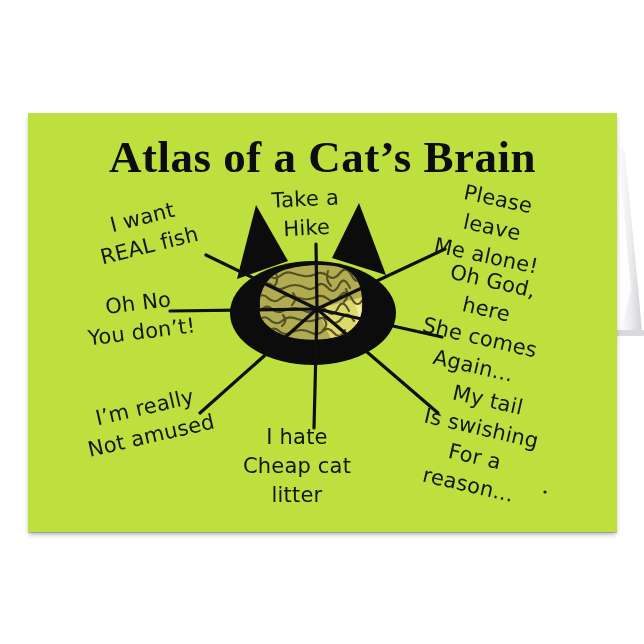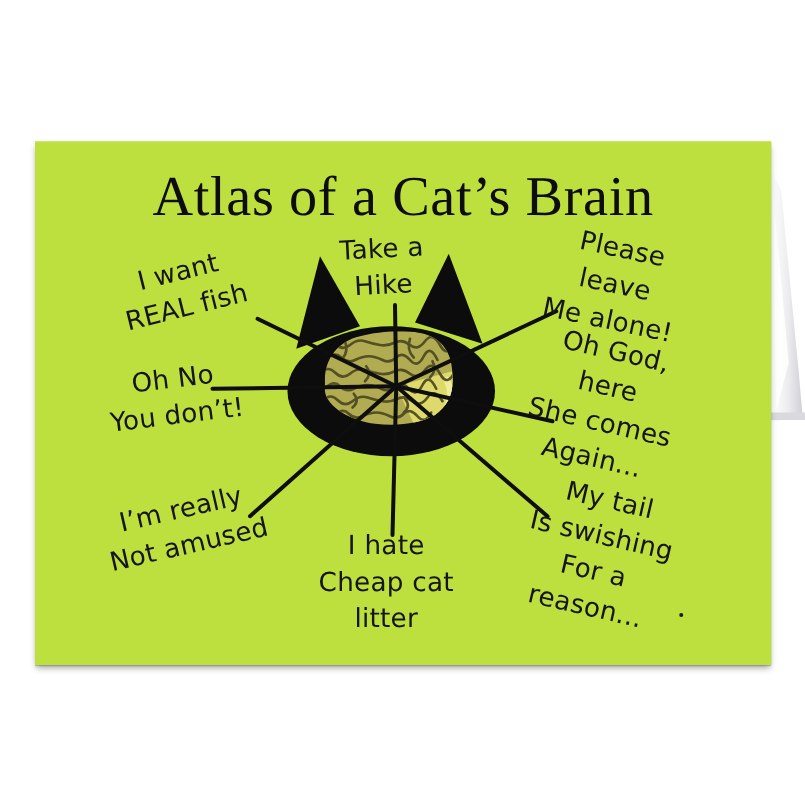--- a/index.html
+++ b/index.html
@@ -14,39 +14,39 @@
   
   .card{
     position:absolute;left:28px;top:113px;width:589px;height:419px;
     background:#bee03e;
     box-shadow:0 3px 5px -1px rgba(0,0,0,0.35), 0 1px 0 rgba(0,0,0,0.18);
   }
   .card-title{
     position:absolute;left:0;top:18px;width:100%;margin:0;
     text-align:center;
     font-family:"Liberation Serif","DejaVu Serif",serif;
-    font-weight:400;font-size:45px;letter-spacing:0.5px;
+    font-weight:700;font-size:45px;letter-spacing:0.5px;
     color:#0d0d0d;
   }
   .diagram{position:absolute;left:0;top:0;width:589px;height:419px;}
   .thought{
     position:absolute;
     white-space:pre-line;text-align:center;
     font-size:21px;line-height:29px;font-weight:500;letter-spacing:0.2px;
     color:#151515;
     transform-origin:center center;
   }
   
   .t-take-hike   {left:278px;top:101px;transform:translate(-50%,-50%) rotate(-3deg);}
   .t-real-fish   {left:118px;top:119px;transform:translate(-50%,-50%) rotate(-14deg);}
   .t-please-leave{left:464px;top:115px;transform:translate(-50%,-50%) rotate(12deg);}
   .t-oh-no       {left:112px;top:205px;transform:translate(-50%,-50%) rotate(-7deg);}
   .t-oh-god      {left:455px;top:211px;transform:translate(-50%,-50%) rotate(13deg);}
   .t-not-amused  {left:120px;top:309px;transform:translate(-50%,-50%) rotate(-13deg);}
-  .t-litter      {left:281px;top:353px;transform:translate(-50%,-50%);}
+  .t-litter      {left:269px;top:353px;transform:translate(-50%,-50%);}
   .t-my-tail     {left:450px;top:330px;transform:translate(-50%,-50%) rotate(13deg);}
 </style>
 </head>
 <body>
 
 <div class="scene">
 
   <svg class="fold-svg" viewBox="0 0 644 644">
     <defs>
       <linearGradient id="pageShade" x1="0" y1="0" x2="1" y2="0">

